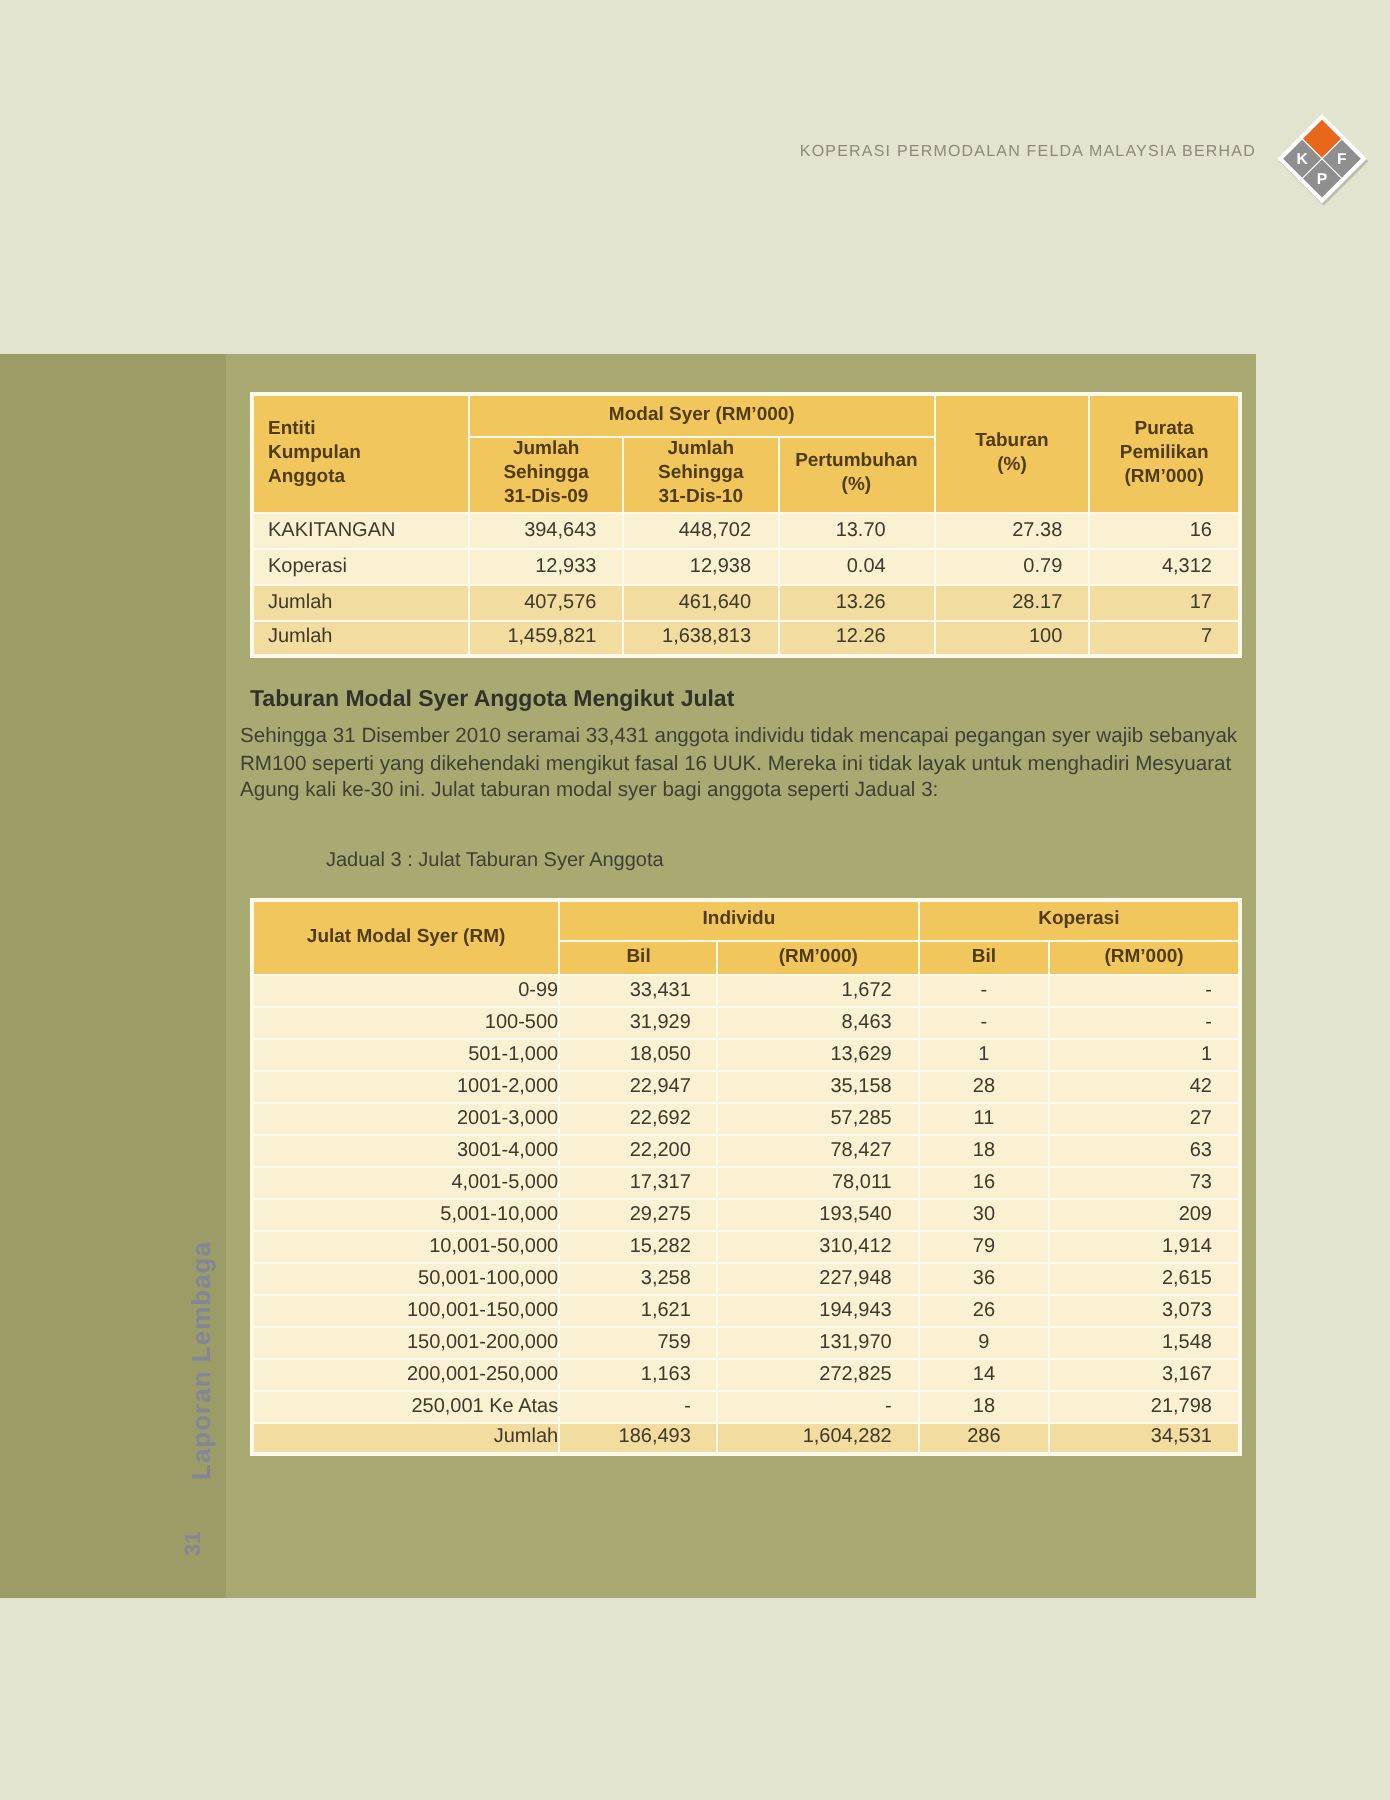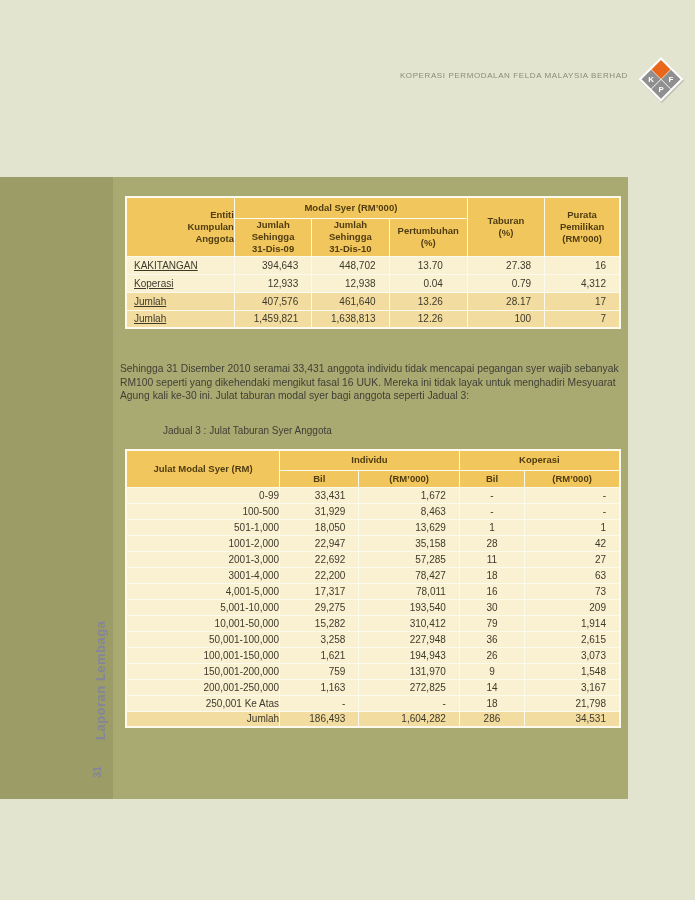--- a/index.html
+++ b/index.html
@@ -51,24 +51,24 @@
   .t th, .t td {
     border:1px solid var(--table-border,#FCFAED);
     font-size:10px; color:var(--cell-text,#3E3A2B); overflow:hidden;
   }
   .t th {
     background:var(--table-header-gold,#F1C75D);
     color:var(--header-text-brown,#503C10);
     font-weight:bold; font-size:9.5px; line-height:12px;
     text-align:center; vertical-align:middle; white-space:pre-line;
   }
-  .t th.c-label { text-align:right; padding-left:7px; }
+  .t th.c-label { text-align:left; padding-left:7px; }
   .t td { background:var(--row-cream,#FAF1D2); vertical-align:middle; }
   .t tr.row-total td { background:var(--row-total-gold,#F2DC9F); }
-  .t td.lbl    { text-align:left;  padding-left:7px;text-decoration:underline; }
+  .t td.lbl    { text-align:left;  padding-left:7px; }
   .t td.num    { text-align:right; padding-right:13px; }
   .t td.growth { text-align:right; padding-right:24px; }
   .t td.range  { text-align:right; }
   .t td.ctr    { text-align:center; }
 
   
   .t1 { top:19px; width:496px; }
   .t1 thead tr:first-child th { height:21px; }
   .t1 thead tr:last-child  th { height:38px; }
   .t1 tbody td { height:18px; }
@@ -181,20 +181,21 @@
             <td class="lbl">Jumlah</td>
             <td class="num">1,459,821</td>
             <td class="num">1,638,813</td>
             <td class="growth">12.26</td>
             <td class="num">100</td>
             <td class="num">7</td>
           </tr>
         </tbody>
     </table>
 
+    <div class="sec-heading">Taburan Modal Syer Anggota Mengikut Julat</div>
     <p class="body-text">Sehingga 31 Disember 2010 seramai 33,431 anggota individu tidak mencapai pegangan syer wajib sebanyak RM100 seperti yang dikehendaki mengikut fasal 16 UUK. Mereka ini tidak layak untuk menghadiri Mesyuarat Agung kali ke-30 ini. Julat taburan modal syer bagi anggota seperti Jadual 3:</p>
     <div class="caption">Jadual 3 : Julat Taburan Syer Anggota</div>
 
     <table class="t t2">
       <colgroup>
         <col style="width:153px">
           <col style="width:79px">
           <col style="width:100px">
         <col style="width:65px">
           <col style="width:95px">

